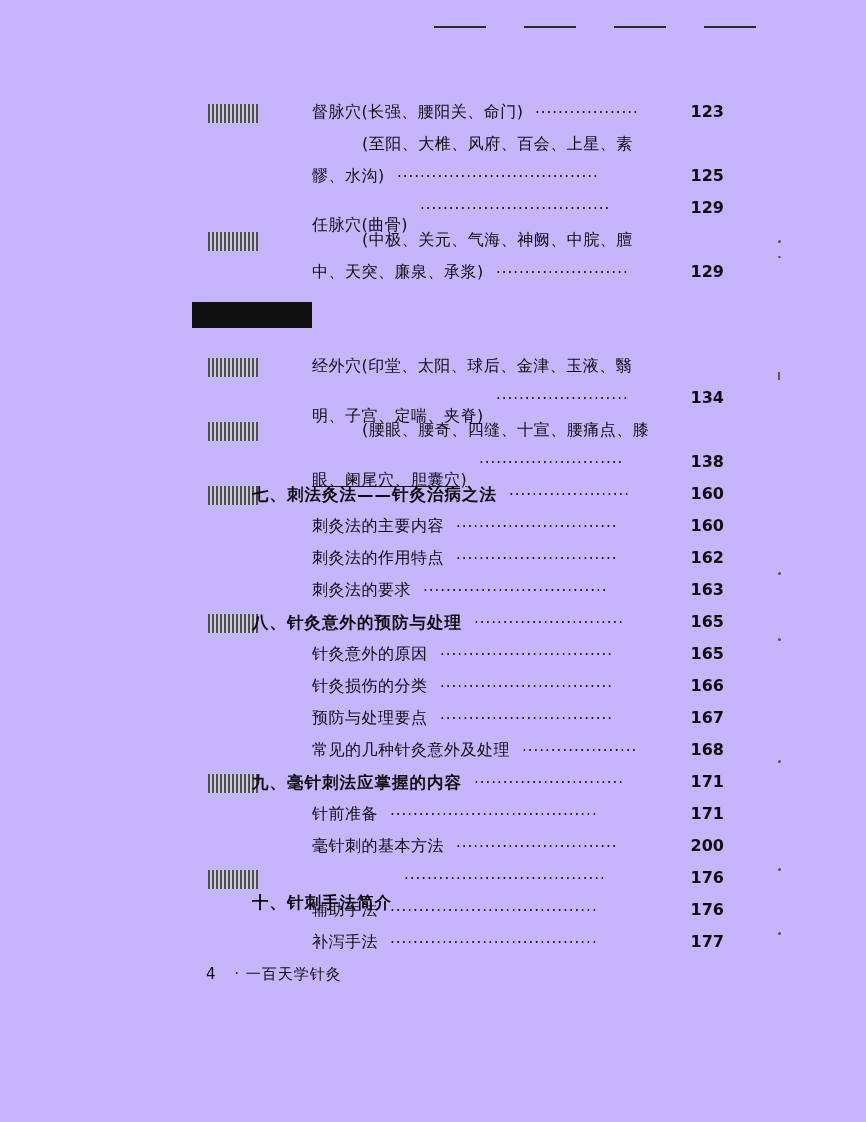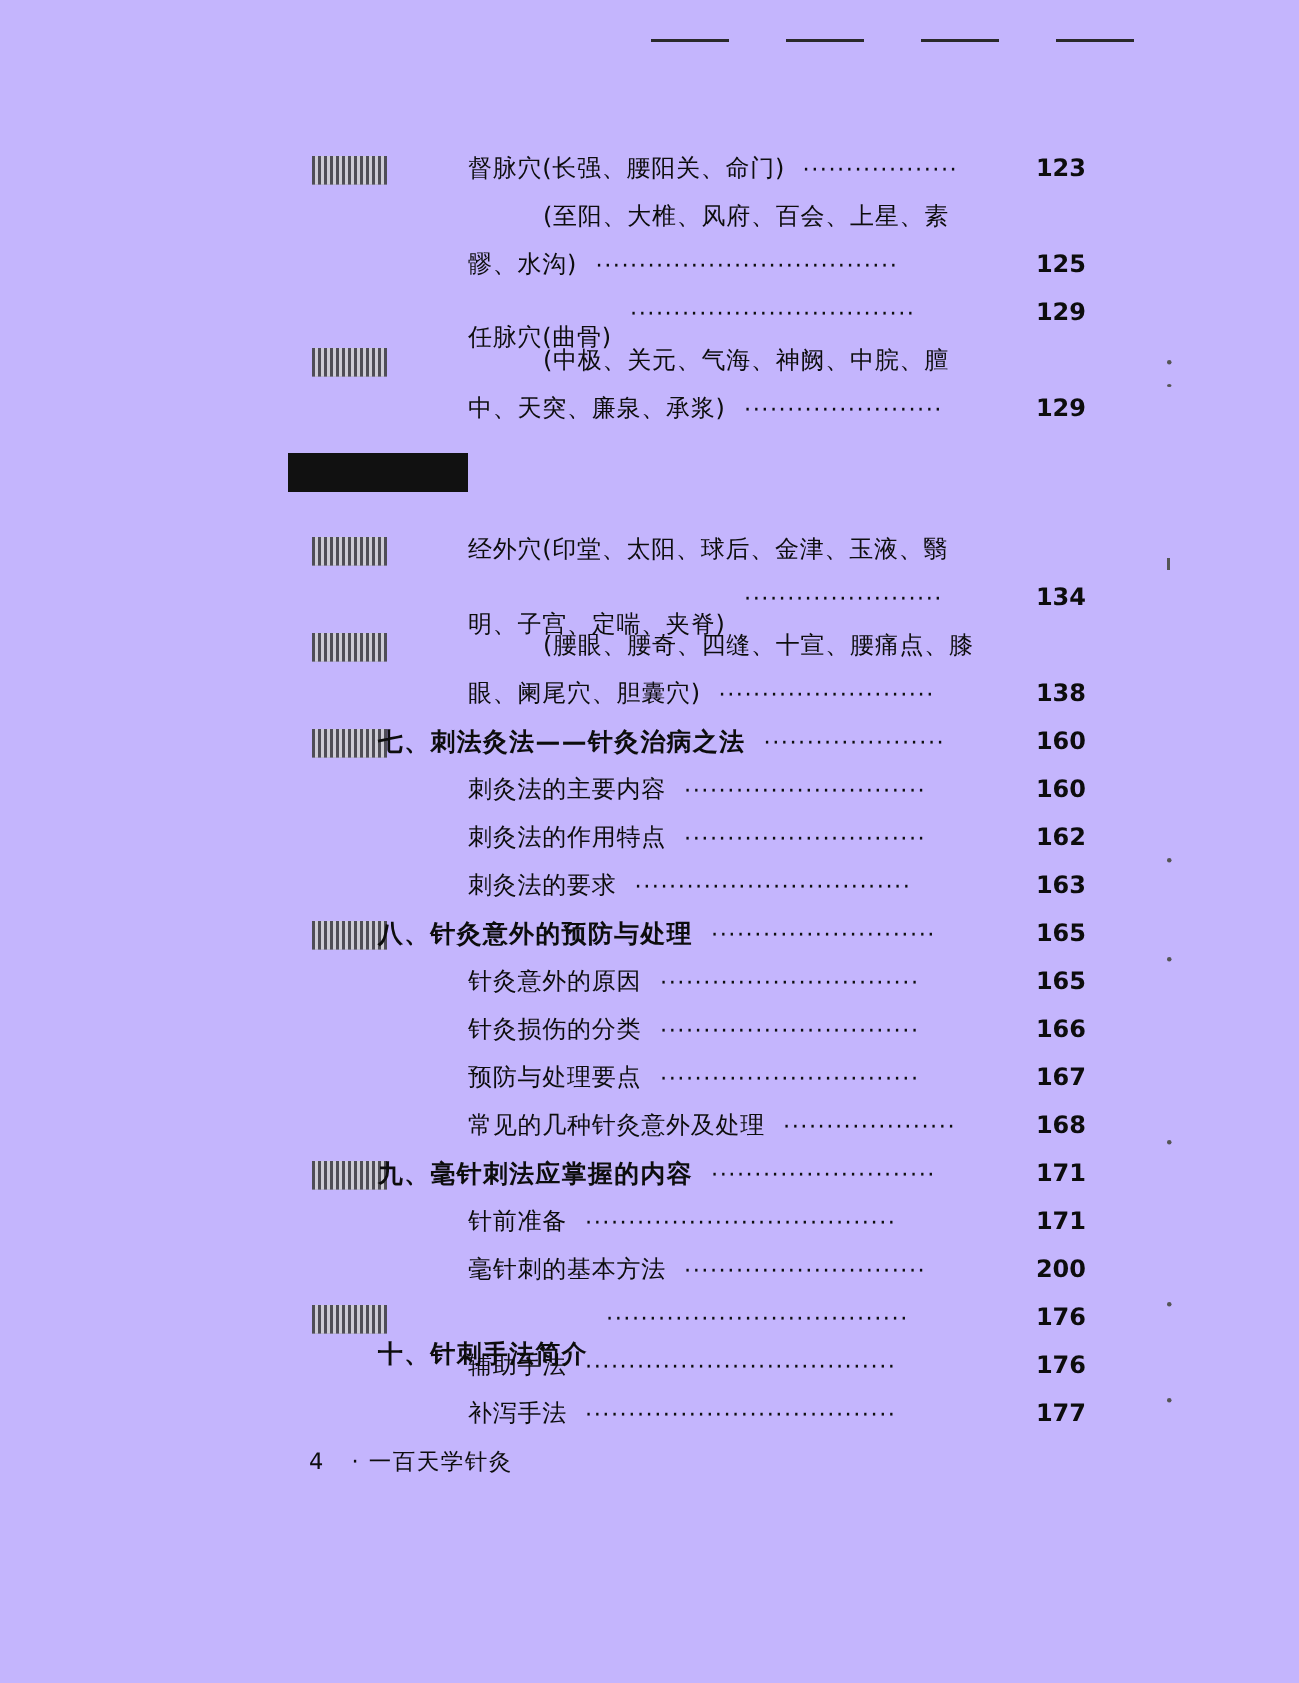--- a/index.html
+++ b/index.html
@@ -163,21 +163,21 @@
       <div class="row" style="position: absolute; top: 286px; left: 0px; width: 866px;">
         <div class="lvl2" style="top: 20px;">明、子宫、定喘、夹脊)</div>
         <span class="leader" style="position: absolute; top: 4px; left: 490px; letter-spacing: 1px;">·······················</span>
         <div class="pageno" style="top: 2px;">134</div>
       </div>
       <div class="row" style="position: absolute; top: 318px; left: 0px; width: 866px;">
         <div class="smudge" style="top: 4px;"></div>
         <div class="lvl2 indent2" style="top: 2px;">(腰眼、腰奇、四缝、十宣、腰痛点、膝</div>
       </div>
       <div class="row" style="position: absolute; top: 350px; left: 0px; width: 866px;">
-        <div class="lvl2" style="top: 2px;">眼、阑尾穴、胆囊穴)</div>
+        <div class="lvl2" style="top: 20px; text-decoration: underline;">眼、阑尾穴、胆囊穴)</div>
         <span class="leader" style="position: absolute; top: 4px; left: 473px; letter-spacing: 1px;">·························</span>
         <div class="pageno" style="top: 2px;">138</div>
       </div>
       <div class="row" style="position: absolute; top: 382px; left: 0px; width: 866px;">
         <div class="smudge" style="top: 4px;"></div>
         <div class="lvl1" style="top: 2px;">七、刺法灸法——针灸治病之法</div>
         <span class="leader" style="position: absolute; top: 4px; left: 503px; letter-spacing: 1px;">·····················</span>
         <div class="pageno" style="top: 2px;">160</div>
       </div>
       <div class="row" style="position: absolute; top: 414px; left: 0px; width: 866px;">

